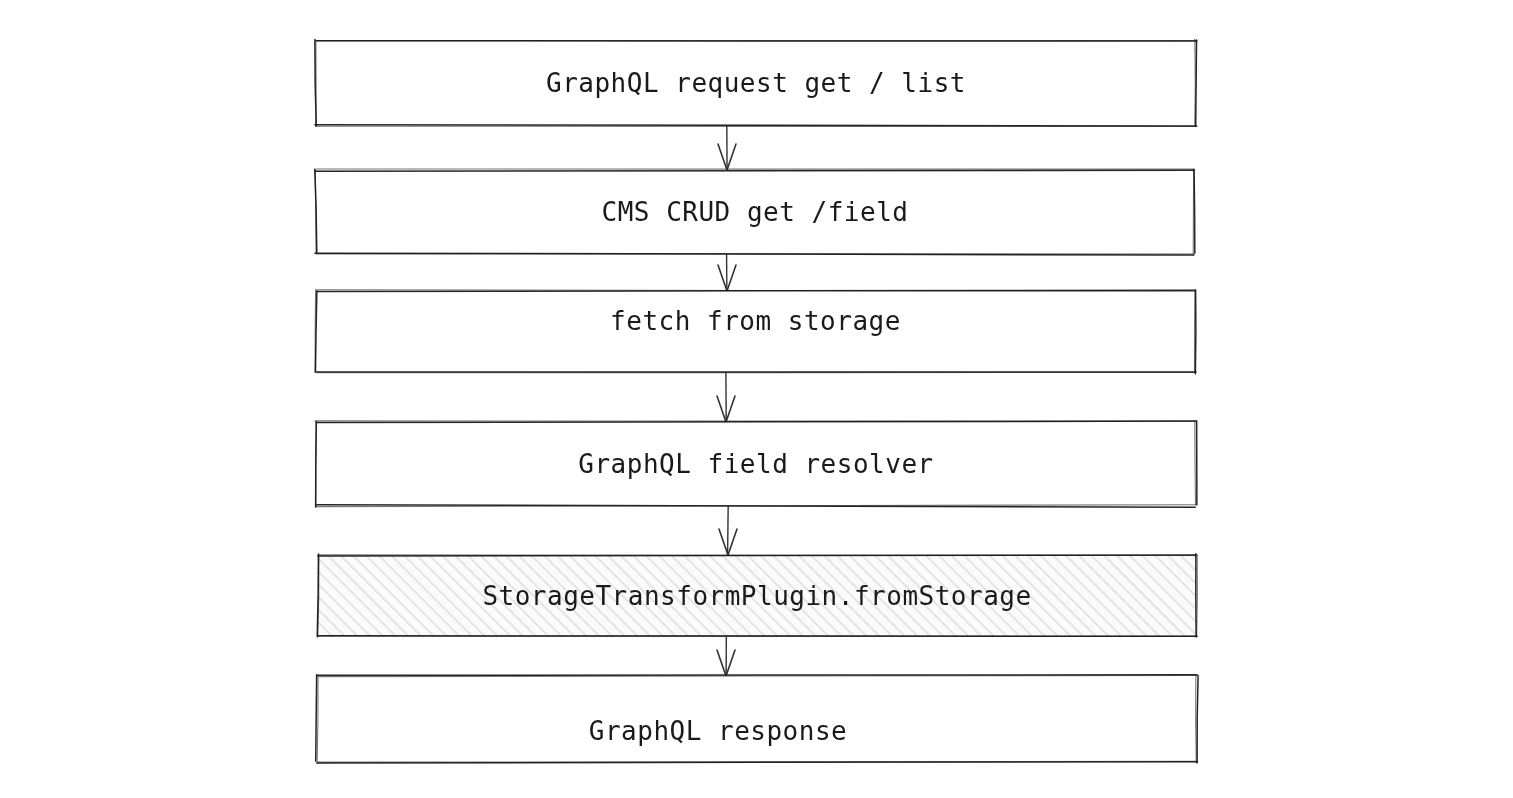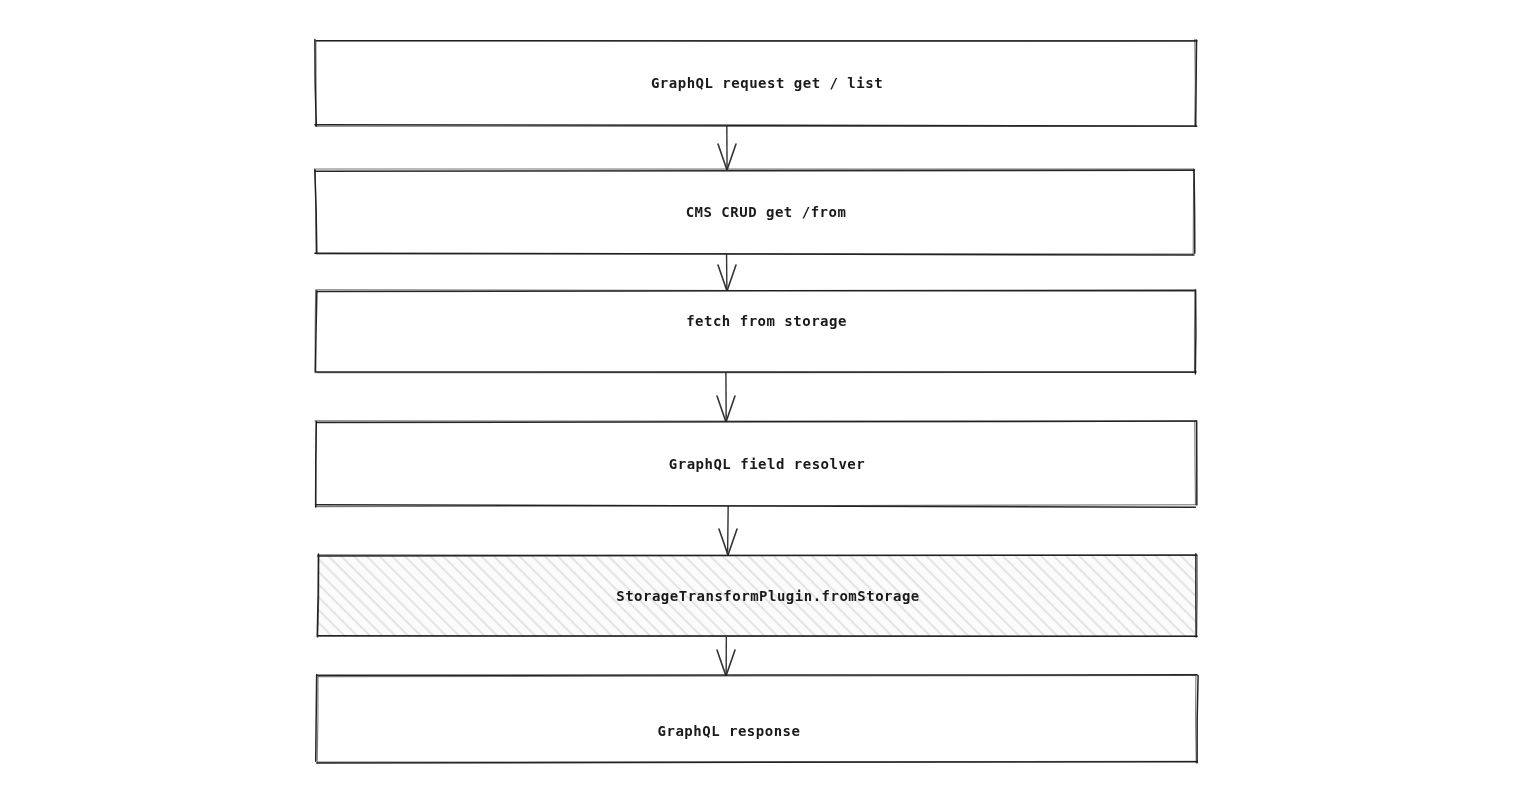--- a/index.html
+++ b/index.html
@@ -39,25 +39,24 @@
     pointer-events: none;
   }
 
   .node-label {
     position: absolute;
     display: flex;
     align-items: center;
     justify-content: center;
     color: #1a1a1a;
     font-family: "DejaVu Sans Mono", "Liberation Mono", monospace;
-    font-size: 14px;
+    font-size: 26px;
     letter-spacing: 0.5px;
     white-space: nowrap;
-    font-weight: 700;
-    margin-left: 11px;
+    font-weight: 400;
   }
 </style>
 </head>
 <body>
 
 <div id="diagram-canvas">
 
   <svg id="flow-svg" viewBox="0 0 1513 798" xmlns="http://www.w3.org/2000/svg">
     <defs>
       <pattern id="hatch-pattern" patternUnits="userSpaceOnUse" width="9" height="9" patternTransform="rotate(-45)">
@@ -152,20 +151,20 @@
           <path d="M 318.20 676.62 Q 758.77 675.18 1197.78 675.48" fill="none" stroke="#1a1a1a" stroke-width="1.1" stroke-linecap="round" opacity="0.6"></path>
           <path d="M 1195.84 676.19 Q 1195.25 720.40 1196.27 762.96" fill="none" stroke="#1a1a1a" stroke-width="1.1" stroke-linecap="round" opacity="0.6"></path>
           <path d="M 1197.01 761.31 Q 758.15 762.06 317.74 762.12" fill="none" stroke="#1a1a1a" stroke-width="1.1" stroke-linecap="round" opacity="0.6"></path>
           <path d="M 317.11 763.18 Q 318.28 719.39 317.97 676.68" fill="none" stroke="#1a1a1a" stroke-width="1.1" stroke-linecap="round" opacity="0.6"></path>
         </g>
       </g>
   </svg>
 
   <div class="node-label-layer" id="label-layer">
       <div class="node-label" style="left: 316px; top: 40px; width: 880px; height: 86px;">GraphQL request get / list</div>
-      <div class="node-label" style="left: 316px; top: 170px; width: 878px; height: 84px;">CMS CRUD get /from</div>
+      <div class="node-label" style="left: 316px; top: 170px; width: 878px; height: 84px;">CMS CRUD get /field</div>
       <div class="node-label" style="left: 316px; top: 280px; width: 879px; height: 82px;">fetch from storage</div>
       <div class="node-label" style="left: 318px; top: 555px; width: 878px; height: 82px;">StorageTransformPlugin.fromStorage</div>
       <div class="node-label" style="left: 316px; top: 422px; width: 880px; height: 84px;">GraphQL field resolver</div>
       <div class="node-label" style="left: 317px; top: 688px; width: 748px; height: 86px; padding-left: 27px;">GraphQL response</div>
     </div>
 
 </div>
 
 </body></html>

